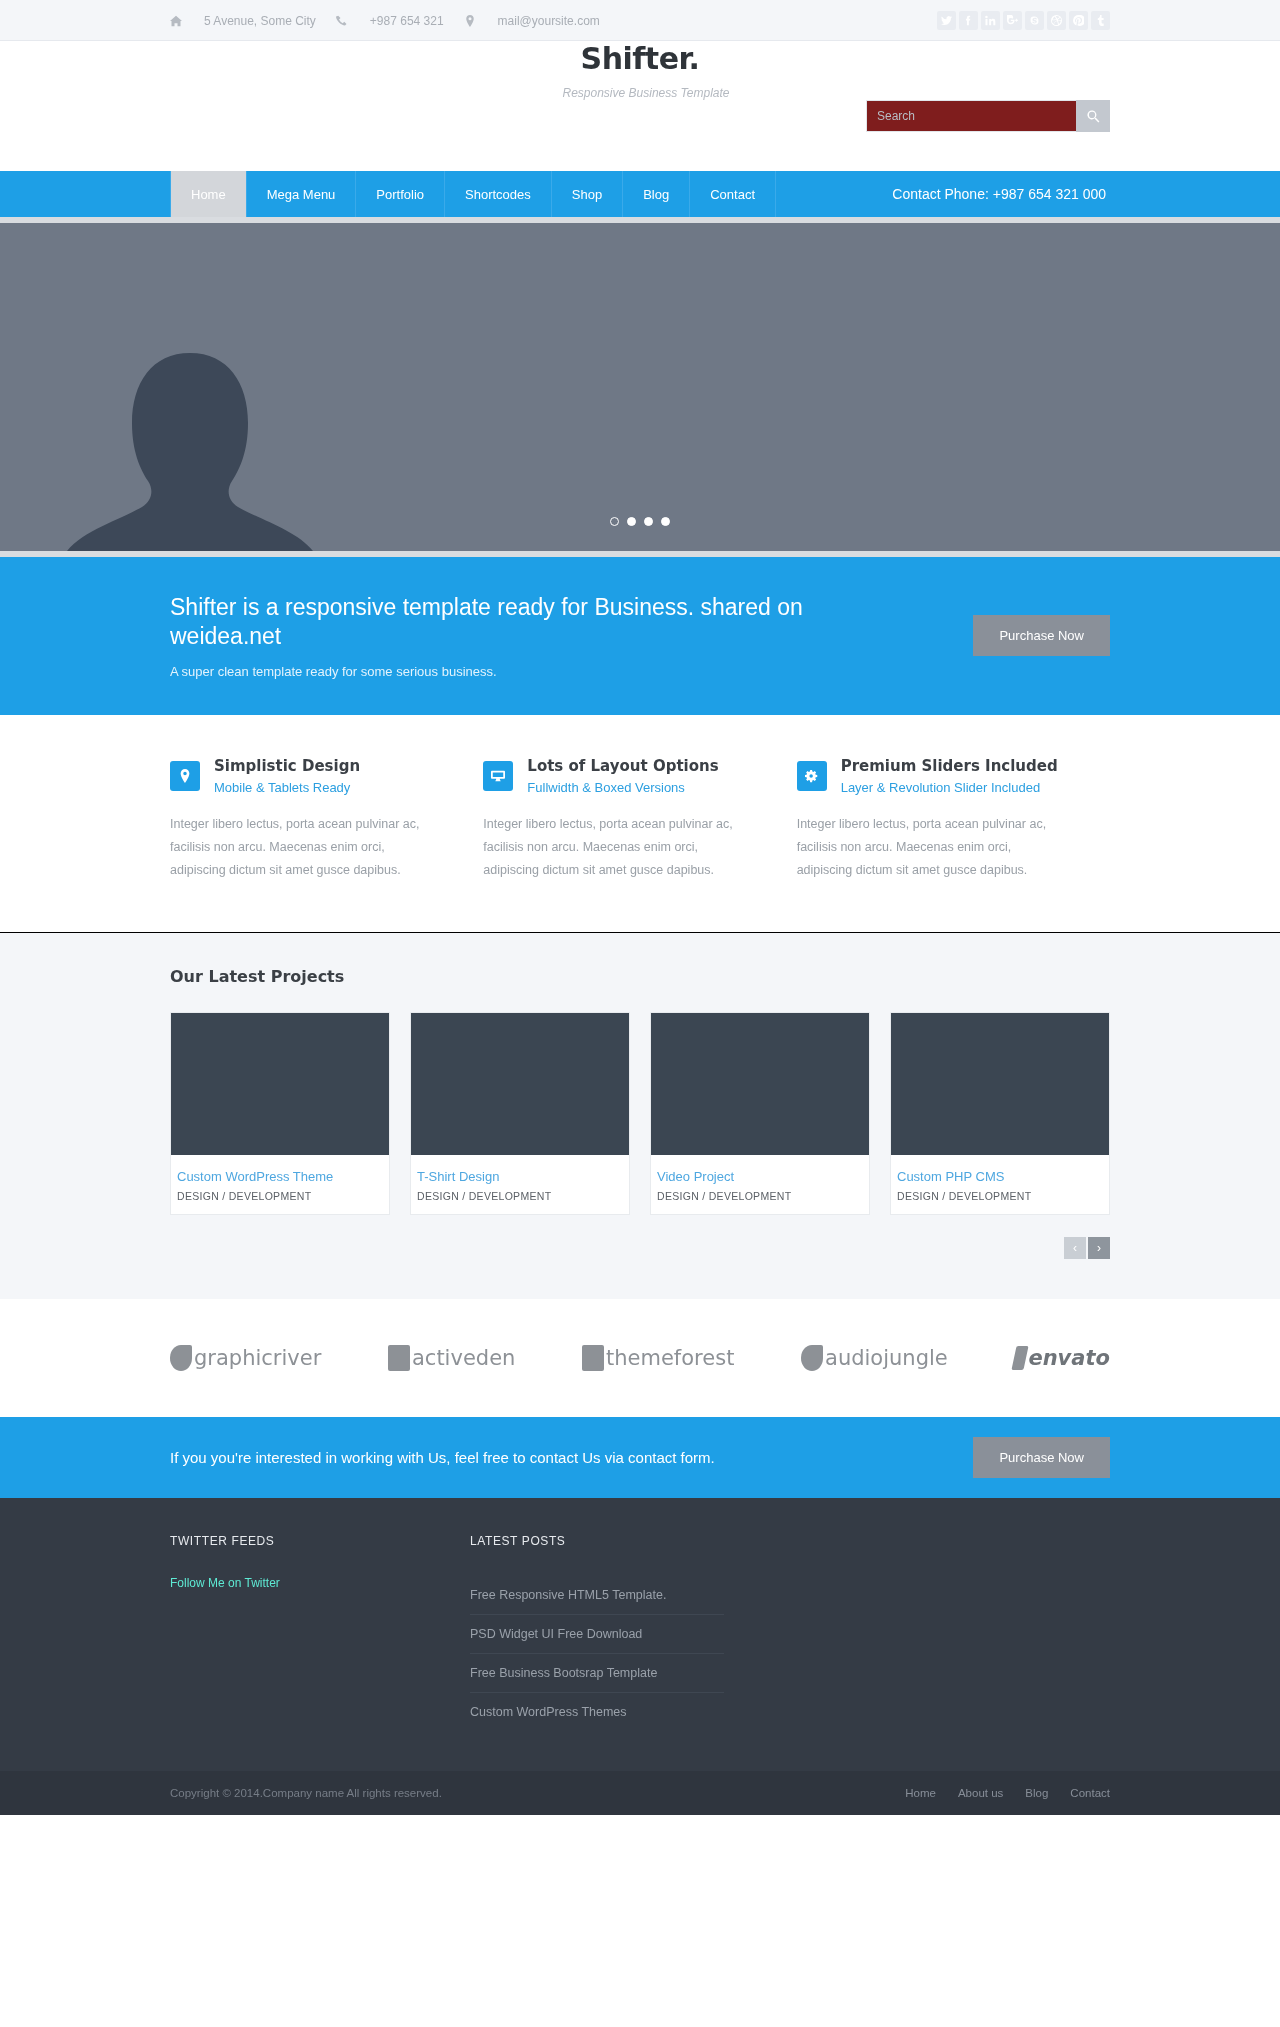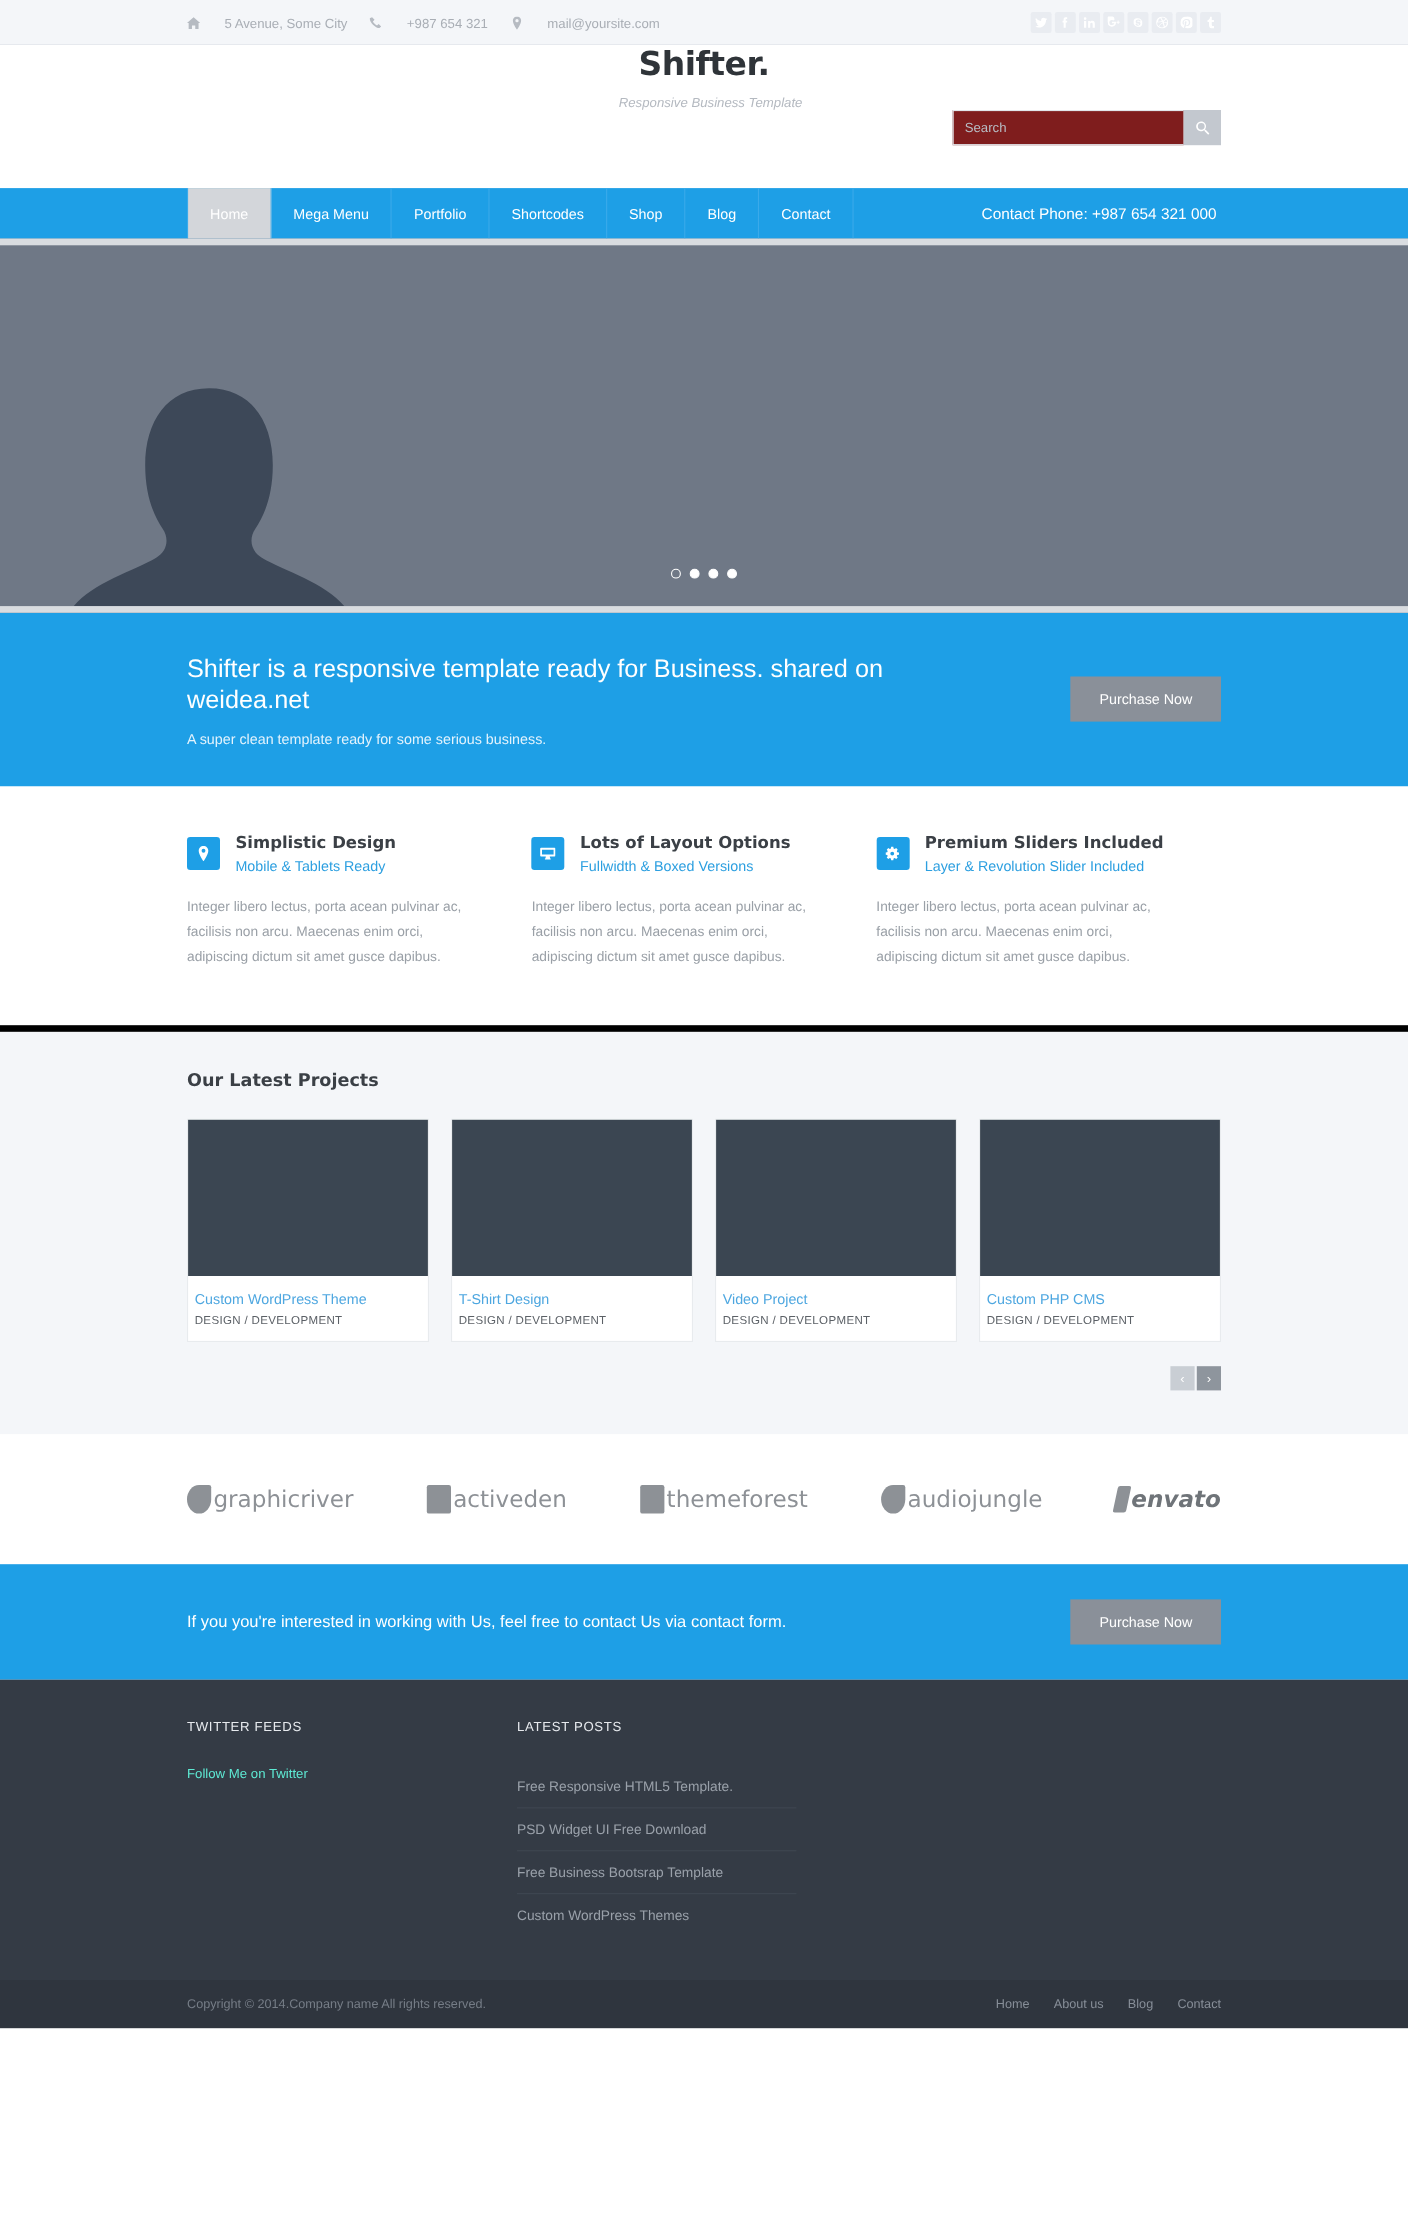--- a/index.html
+++ b/index.html
@@ -139,21 +139,21 @@
     border-radius: 3px;
     display: flex; align-items: center; justify-content: center;
     margin-top: 4px;
   }
   .feat .ficon svg { width: 14px; height: 14px; fill: #ffffff; }
   .feat h3 { font-size: 15px; color: #3b4046; font-family: "DejaVu Sans", sans-serif; font-weight: bold; }
   .feat .sub { font-size: 13px; color: #2c9fe0; margin-top: 5px; }
   .feat .body { font-size: 12.5px; line-height: 1.85; color: #9aa0a7; margin-top: 18px; }
 
   
-  .projects { background: #f4f6f9; padding: 34px 0 40px; border-top: 6px solid #000000; }
+  .projects { background: #f4f6f9; padding: 34px 0 40px; border-top: 1px solid #000000; }
   .projects h2 {
     font-size: 16px; color: #3b4046; font-family: "DejaVu Sans", sans-serif;
     font-weight: bold; margin-bottom: 26px;
   }
   .pgrid { display: flex; gap: 20px; }
   .pcard { width: 220px; background: #ffffff; border: 1px solid #e8ebee; }
   .pcard .thumb { height: 142px; background: #3b4652; }
   .pcard .cap { padding: 12px 6px 12px; text-align: left; }
   .pcard .cap a { color: #4ea7e0; font-size: 13px; text-decoration: none; }
   .pcard .cap .meta { font-size: 10.5px; color: #5b6066; margin-top: 5px; letter-spacing: 0.3px; }
@@ -171,21 +171,21 @@
   .clients .container { display: flex; align-items: center; justify-content: space-between; }
   .clogo { display: flex; align-items: center; gap: 2px; color: #8d9196; font-size: 21px; font-family: "DejaVu Sans", sans-serif; }
   .clogo .mark {
     width: 22px; height: 26px; background: #8d9196; border-radius: 2px;
     display: inline-block;
   }
   .clogo.envato { font-style: italic; font-weight: bold; color: #6f7479; }
   .clogo .mark.round { border-radius: 50% 2px 50% 50%; }
 
   
-  .ctabottom { background: #1e9fe6; padding: 32px 0; }
+  .ctabottom { background: #1e9fe6; padding: 20px 0; }
   .ctabottom .container { display: flex; align-items: center; }
   .ctabottom p { font-size: 15px; color: #ffffff; }
 
   
   .footer { background: #343b45; padding: 36px 0 40px; }
   .footer .container { display: flex; }
   .fcol { width: 300px; padding-right: 46px; }
   .fcol h4 {
     font-size: 12px; color: #e7eaee; letter-spacing: 0.6px;
     font-weight: normal; margin-bottom: 28px;

